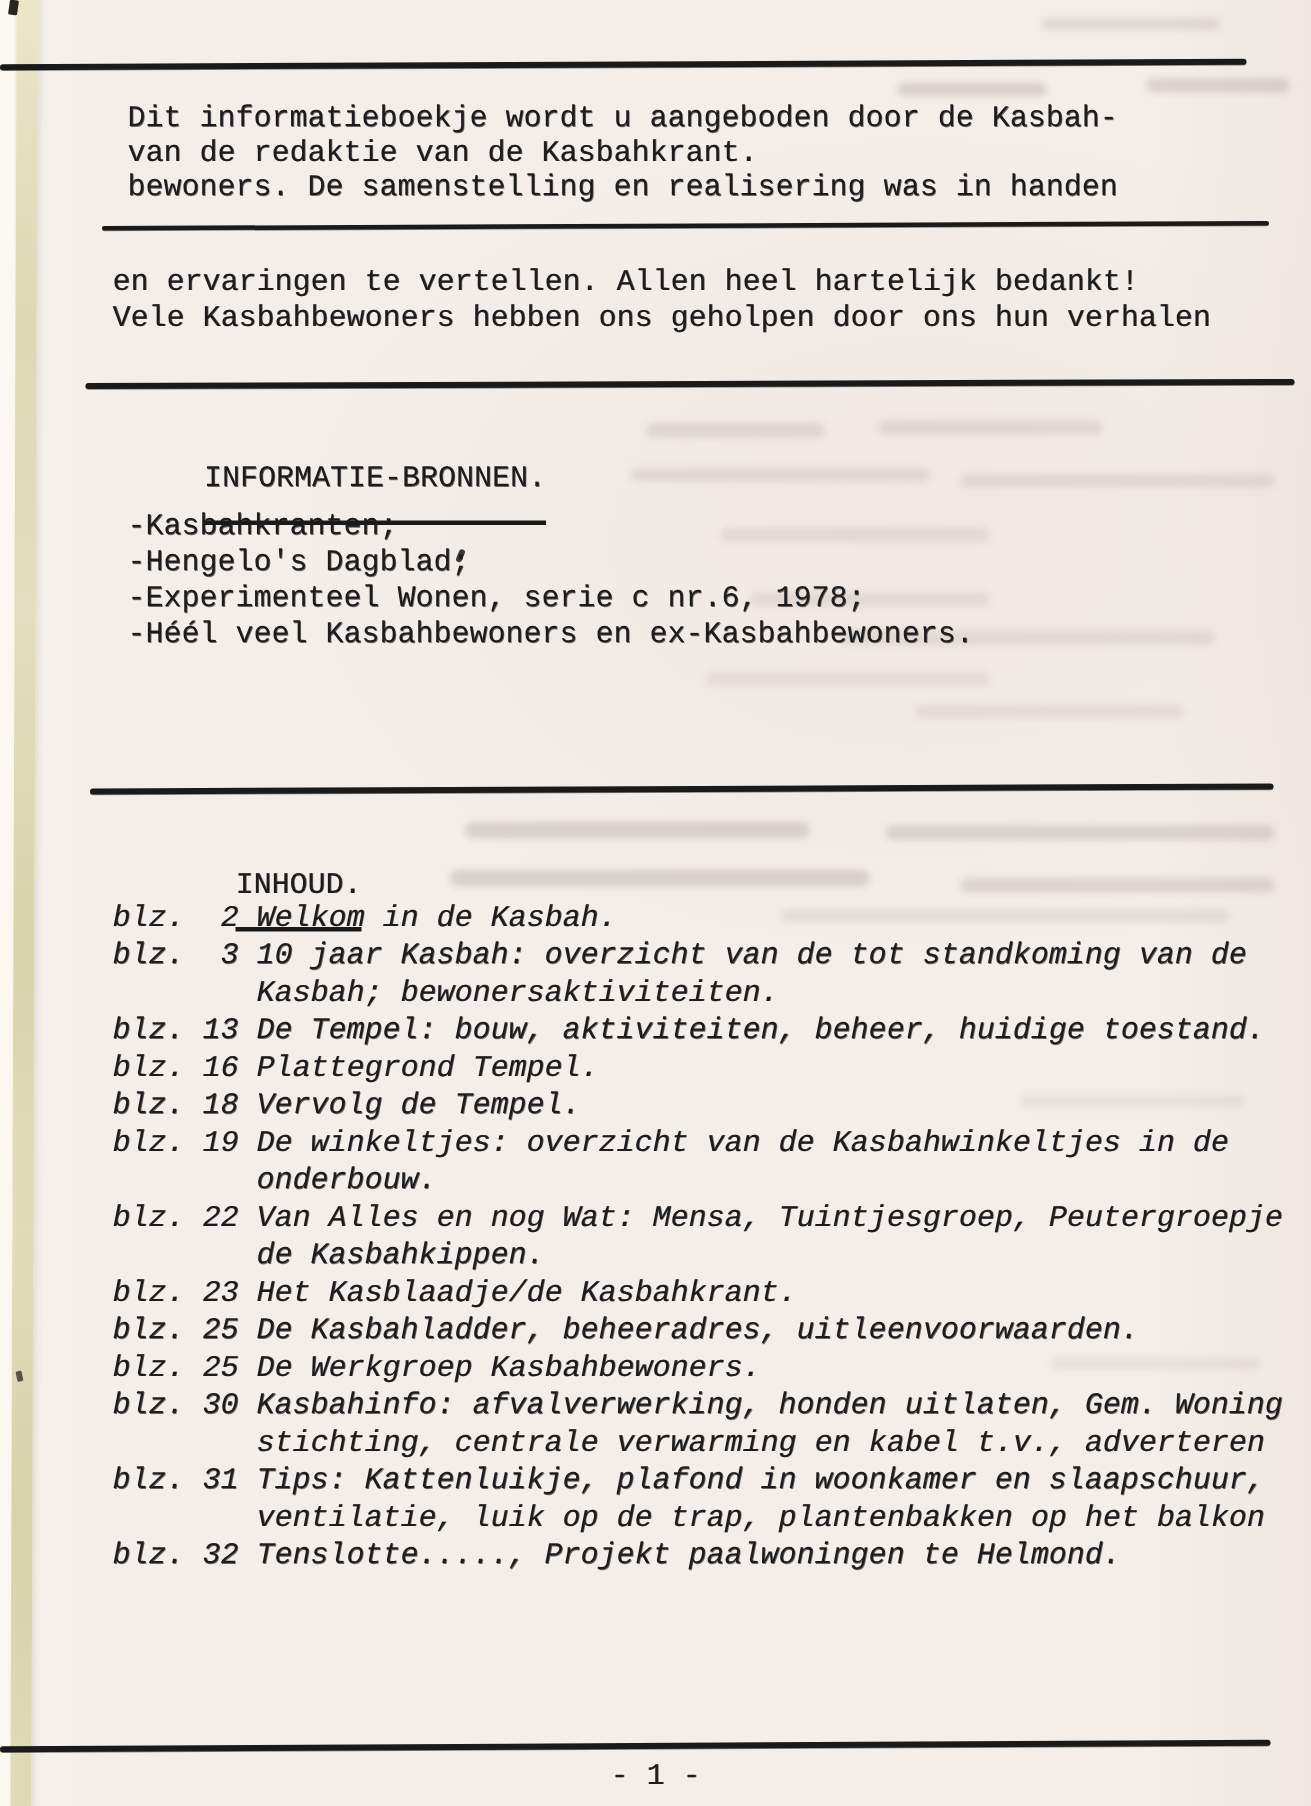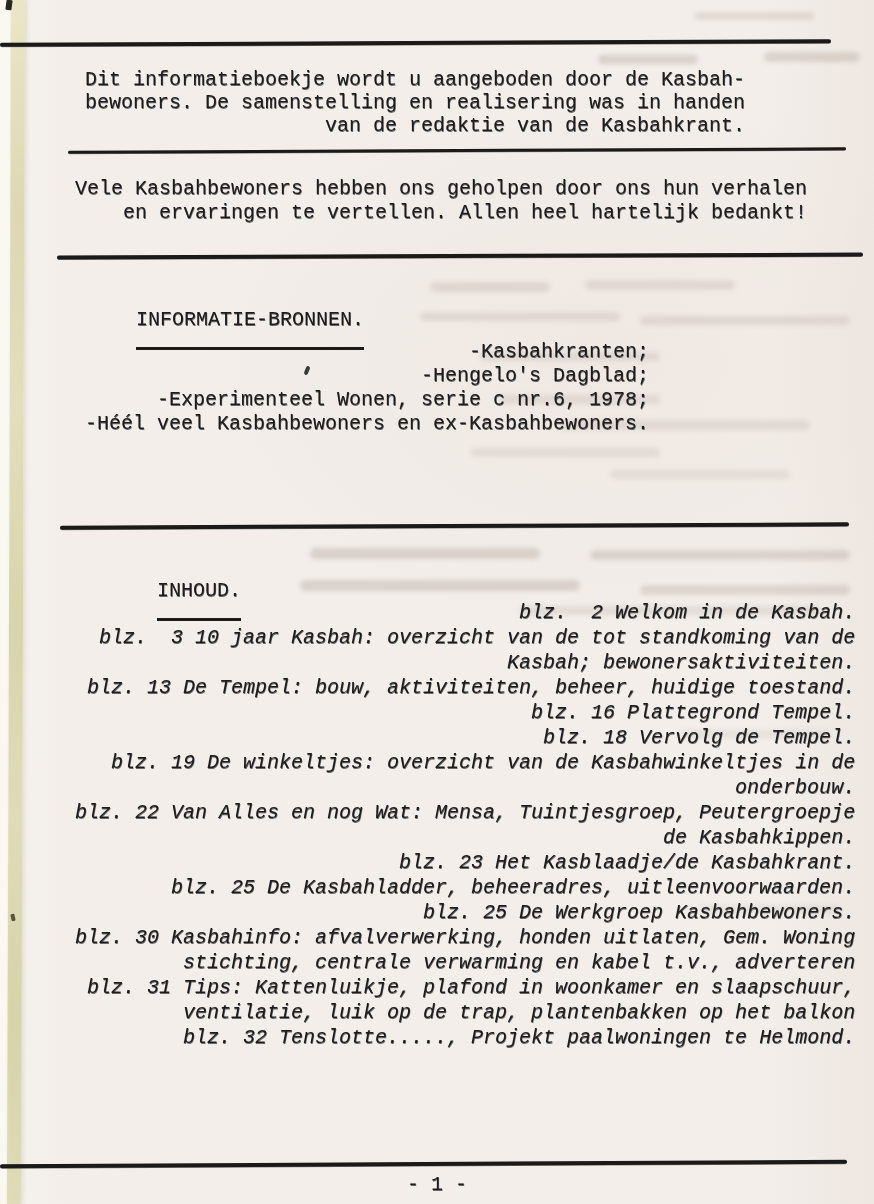--- a/index.html
+++ b/index.html
@@ -49,21 +49,21 @@
   }
   .rule {
     position: absolute; background: #1a1a1a; border-radius: 2px;
     box-shadow: 0 0.5px 0 rgba(26,26,26,0.5);
   }
   .rule-1 { top: 41px;  left: 0;    width: 831px; height: 4px; transform: rotate(-0.25deg); }
   .rule-2 { top: 149px; left: 68px; width: 778px; height: 3px; transform: rotate(-0.25deg); }
   .rule-3 { top: 254px; left: 57px; width: 806px; height: 4px; transform: rotate(-0.2deg); }
   .rule-4 { top: 524px; left: 60px; width: 789px; height: 4px; transform: rotate(-0.25deg); }
   .rule-5 { top: 1162px; left: 0;  width: 847px; height: 4px; transform: rotate(-0.3deg); }
-  .block { position: absolute; white-space: pre; text-align: right; }
+  .block { position: absolute; white-space: pre; }
   .para-intro   { left: 85px; top: 68px;  line-height: 23px; }
   .para-thanks  { left: 75px; top: 177px; line-height: 24px; }
   .heading { position: absolute; white-space: pre; }
   .heading .u {
     display: inline-block;
     border-bottom: 3px solid #1a1a1a;
     padding-bottom: 16px;
   }
   .h-sources { left: 88px; top: 285px; }
   .h-inhoud  { left: 109px; top: 556px; }
@@ -124,25 +124,25 @@
   <div class="bleed b13"></div>
   <div class="bleed b14"></div>
   <div class="bleed b15"></div>
   <div class="bleed b16"></div>
   <div class="bleed b17"></div>
   <div class="bleed b18"></div>
   <div class="bleed b19"></div>
 
   <div class="rule rule-1"></div>
 
-  <div class="block para-intro"><div>Dit informatieboekje wordt u aangeboden door de Kasbah-</div><div>bewoners. De samenstelling en realisering was in handen</div><div>van de redaktie van de Kasbahkrant.</div></div>
+  <div class="block para-intro"><div>Dit informatieboekje wordt u aangeboden door de Kasbah-</div><div>van de redaktie van de Kasbahkrant.</div><div>bewoners. De samenstelling en realisering was in handen</div></div>
 
   <div class="rule rule-2"></div>
 
-  <div class="block para-thanks"><div>Vele Kasbahbewoners hebben ons geholpen door ons hun verhalen</div><div>en ervaringen te vertellen. Allen heel hartelijk bedankt!</div></div>
+  <div class="block para-thanks"><div>en ervaringen te vertellen. Allen heel hartelijk bedankt!</div><div>Vele Kasbahbewoners hebben ons geholpen door ons hun verhalen</div></div>
 
   <div class="rule rule-3"></div>
 
   <div class="heading h-sources">
     <span class="u">INFORMATIE-BRONNEN.</span>
   </div>
 
   <div class="ink-speck"></div>
 
   <div class="block sources-list"><div>-Kasbahkranten;</div><div>-Hengelo's Dagblad;</div><div>-Experimenteel Wonen, serie c nr.6, 1978;</div><div>-Héél veel Kasbahbewoners en ex-Kasbahbewoners.</div></div>

